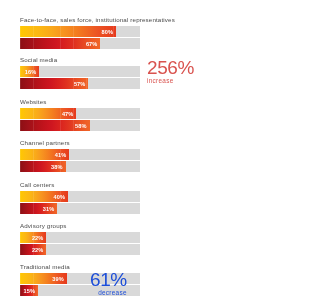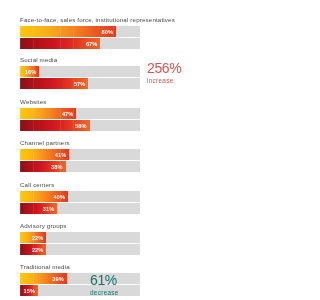--- a/index.html
+++ b/index.html
@@ -86,21 +86,21 @@
     color:#ffffff;
     letter-spacing:0.1px;
     white-space:nowrap;
   }
   .pct.inside{right:3px;}
   .callout{
     position:absolute;
     white-space:nowrap;
   }
   .callout .big{
-    font-size:14px;
+    font-size:19px;
     font-weight:400;
     letter-spacing:-0.4px;
     line-height:18px;
     display:block;
   }
   .callout .sub{
     font-size:6.4px;
     letter-spacing:0.3px;
     line-height:8px;
     display:block;
@@ -222,18 +222,18 @@
       <div class="pct inside" id="p6t" style="right: 76.2px;">39%</div>
     </div>
     <div class="track">
       <div class="fill hot" id="f6b" style="width: 18px;">
           <div class="seg-overlay"></div>
         </div>
       <div class="pct inside" id="p6b" style="right: 105px;">15%</div>
     </div>
   </div>
 
-  <div class="callout" style="left:90px;top:271px;color:#0f766e;">
+  <div class="callout" style="left:90px;top:271px;color:#1d4ed8;text-align:right;">
     <span class="big">61%</span>
     <span class="sub">decrease</span>
   </div>
 
 </div>
 
 </body></html>

